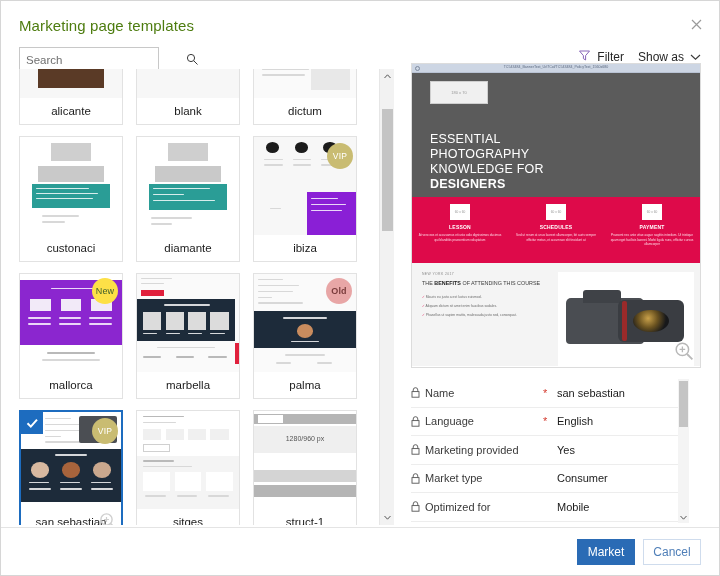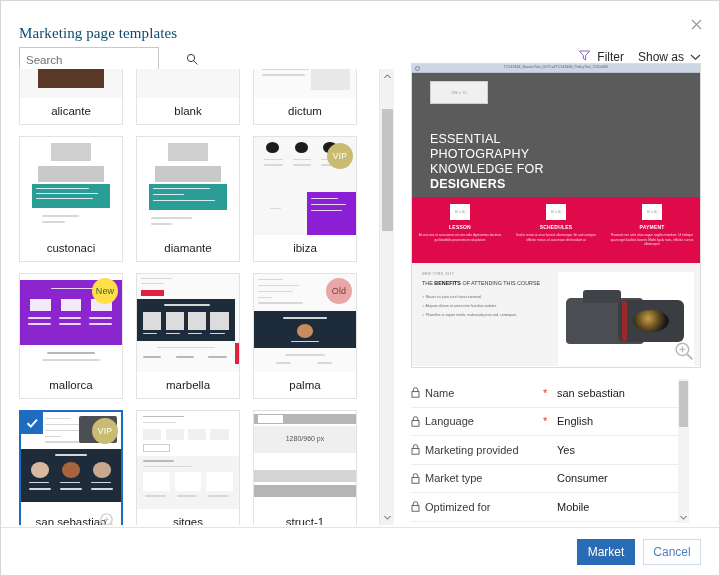--- a/index.html
+++ b/index.html
@@ -11,22 +11,22 @@
   }
   .dialog {
     position: relative;
     width: 720px; height: 576px;
     background: #ffffff;
     border: 1px solid #d6d6d6;
   }
 
   
   .dlg-title {
-    position: absolute; left: 18px; top: 24px;
-    font-size: 15px; color: #0c4a6e; letter-spacing: .1px; font-family: Liberation Serif, serif;
+    position: absolute; left: 18px; top: 16px;
+    font-size: 15px; color: #4d7c0f; letter-spacing: .1px;
   }
   .close-btn {
     position: absolute; right: 8px; top: 8px;
     width: 30px; height: 30px;
     display: flex; align-items: center; justify-content: center;
     cursor: pointer; background: transparent; border: none;
   }
   .close-btn svg { display: block; }
 
   
@@ -87,21 +87,21 @@
 
   
   .badge {
     position: absolute; right: 4px; top: 4px;
     width: 26px; height: 26px; border-radius: 50%;
     display: flex; align-items: center; justify-content: center;
     font-size: 8.5px; color: #fff; font-weight: normal; letter-spacing: .2px;
   }
   .badge-vip  { background: #c9bc72; top: 6px; right: 3px; }
   .badge-new  { background: #fde047; color: #3c5c2c; font-weight: normal; font-size: 9px; }
-  .badge-old  { background: #e8a6a6; color: #7a3c3c; font-weight: normal; font-size: 9px; }
+  .badge-old  { background: #e8a6a6; color: #7a3c3c; font-weight: bold; font-size: 9px; }
   .check-mark {
     position: absolute; left: 0; top: 0;
     width: 22px; height: 22px; background: #1d6cbf;
     display: flex; align-items: center; justify-content: center;
     z-index: 4;
   }
   .zoom-badge {
     position: absolute; right: 4px; bottom: 4px;
     width: 18px; height: 18px; z-index: 4;
   }

